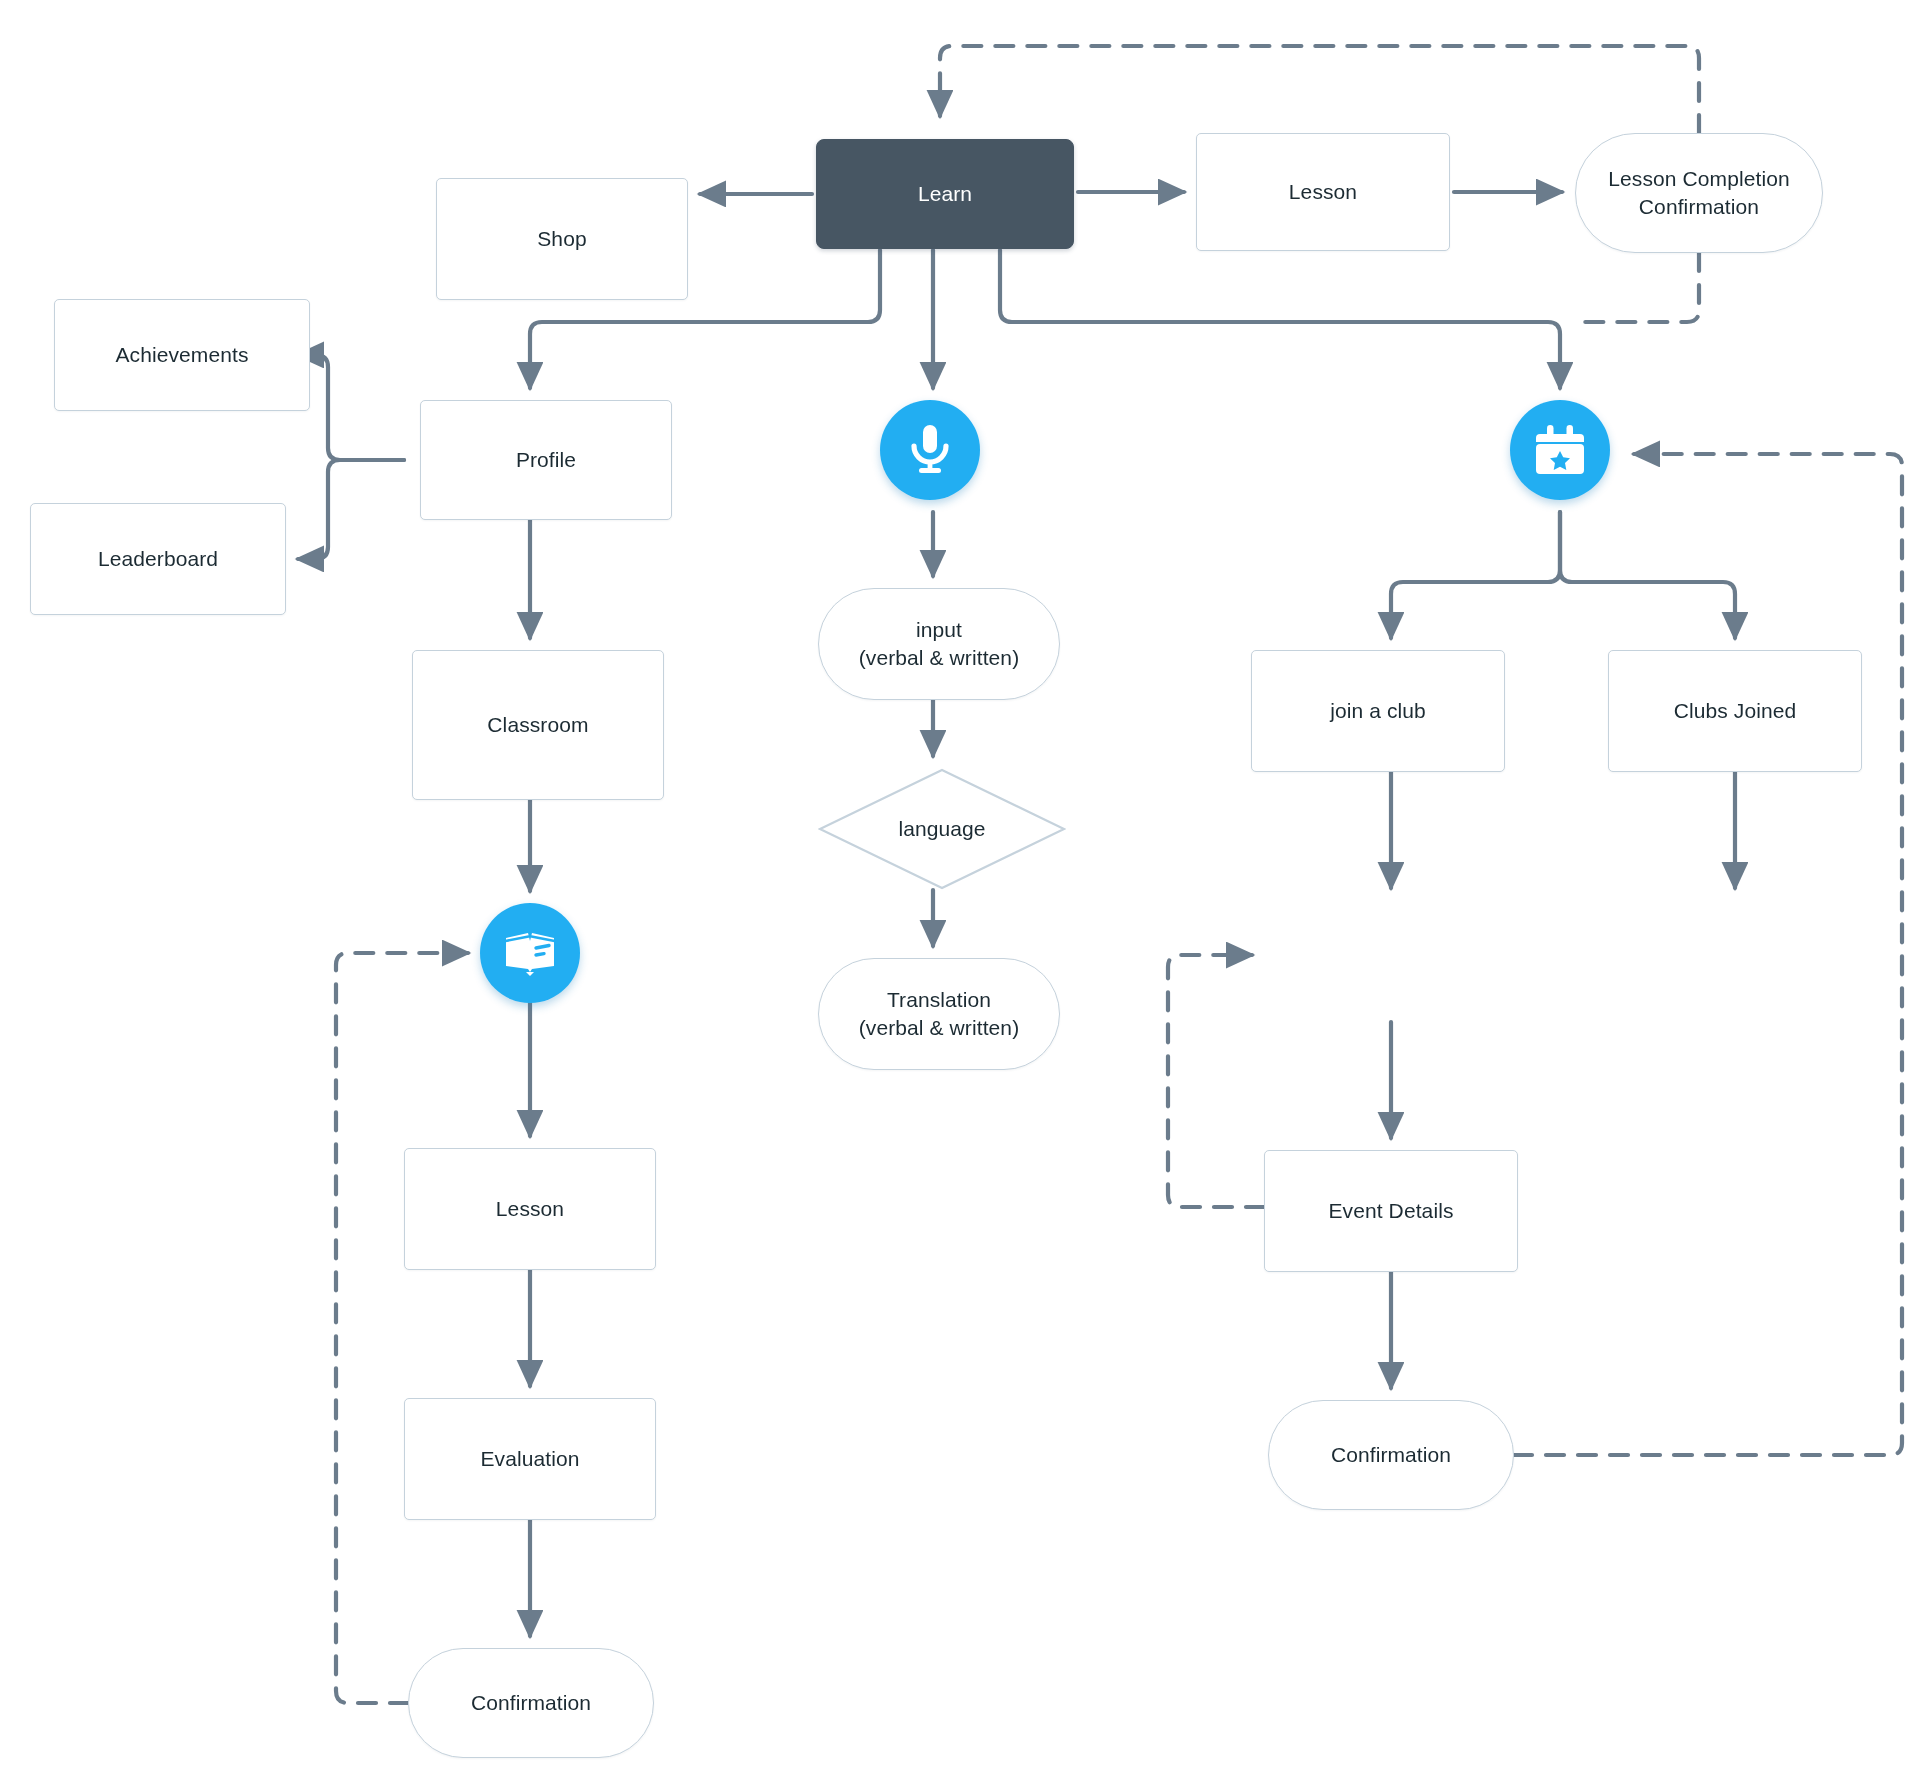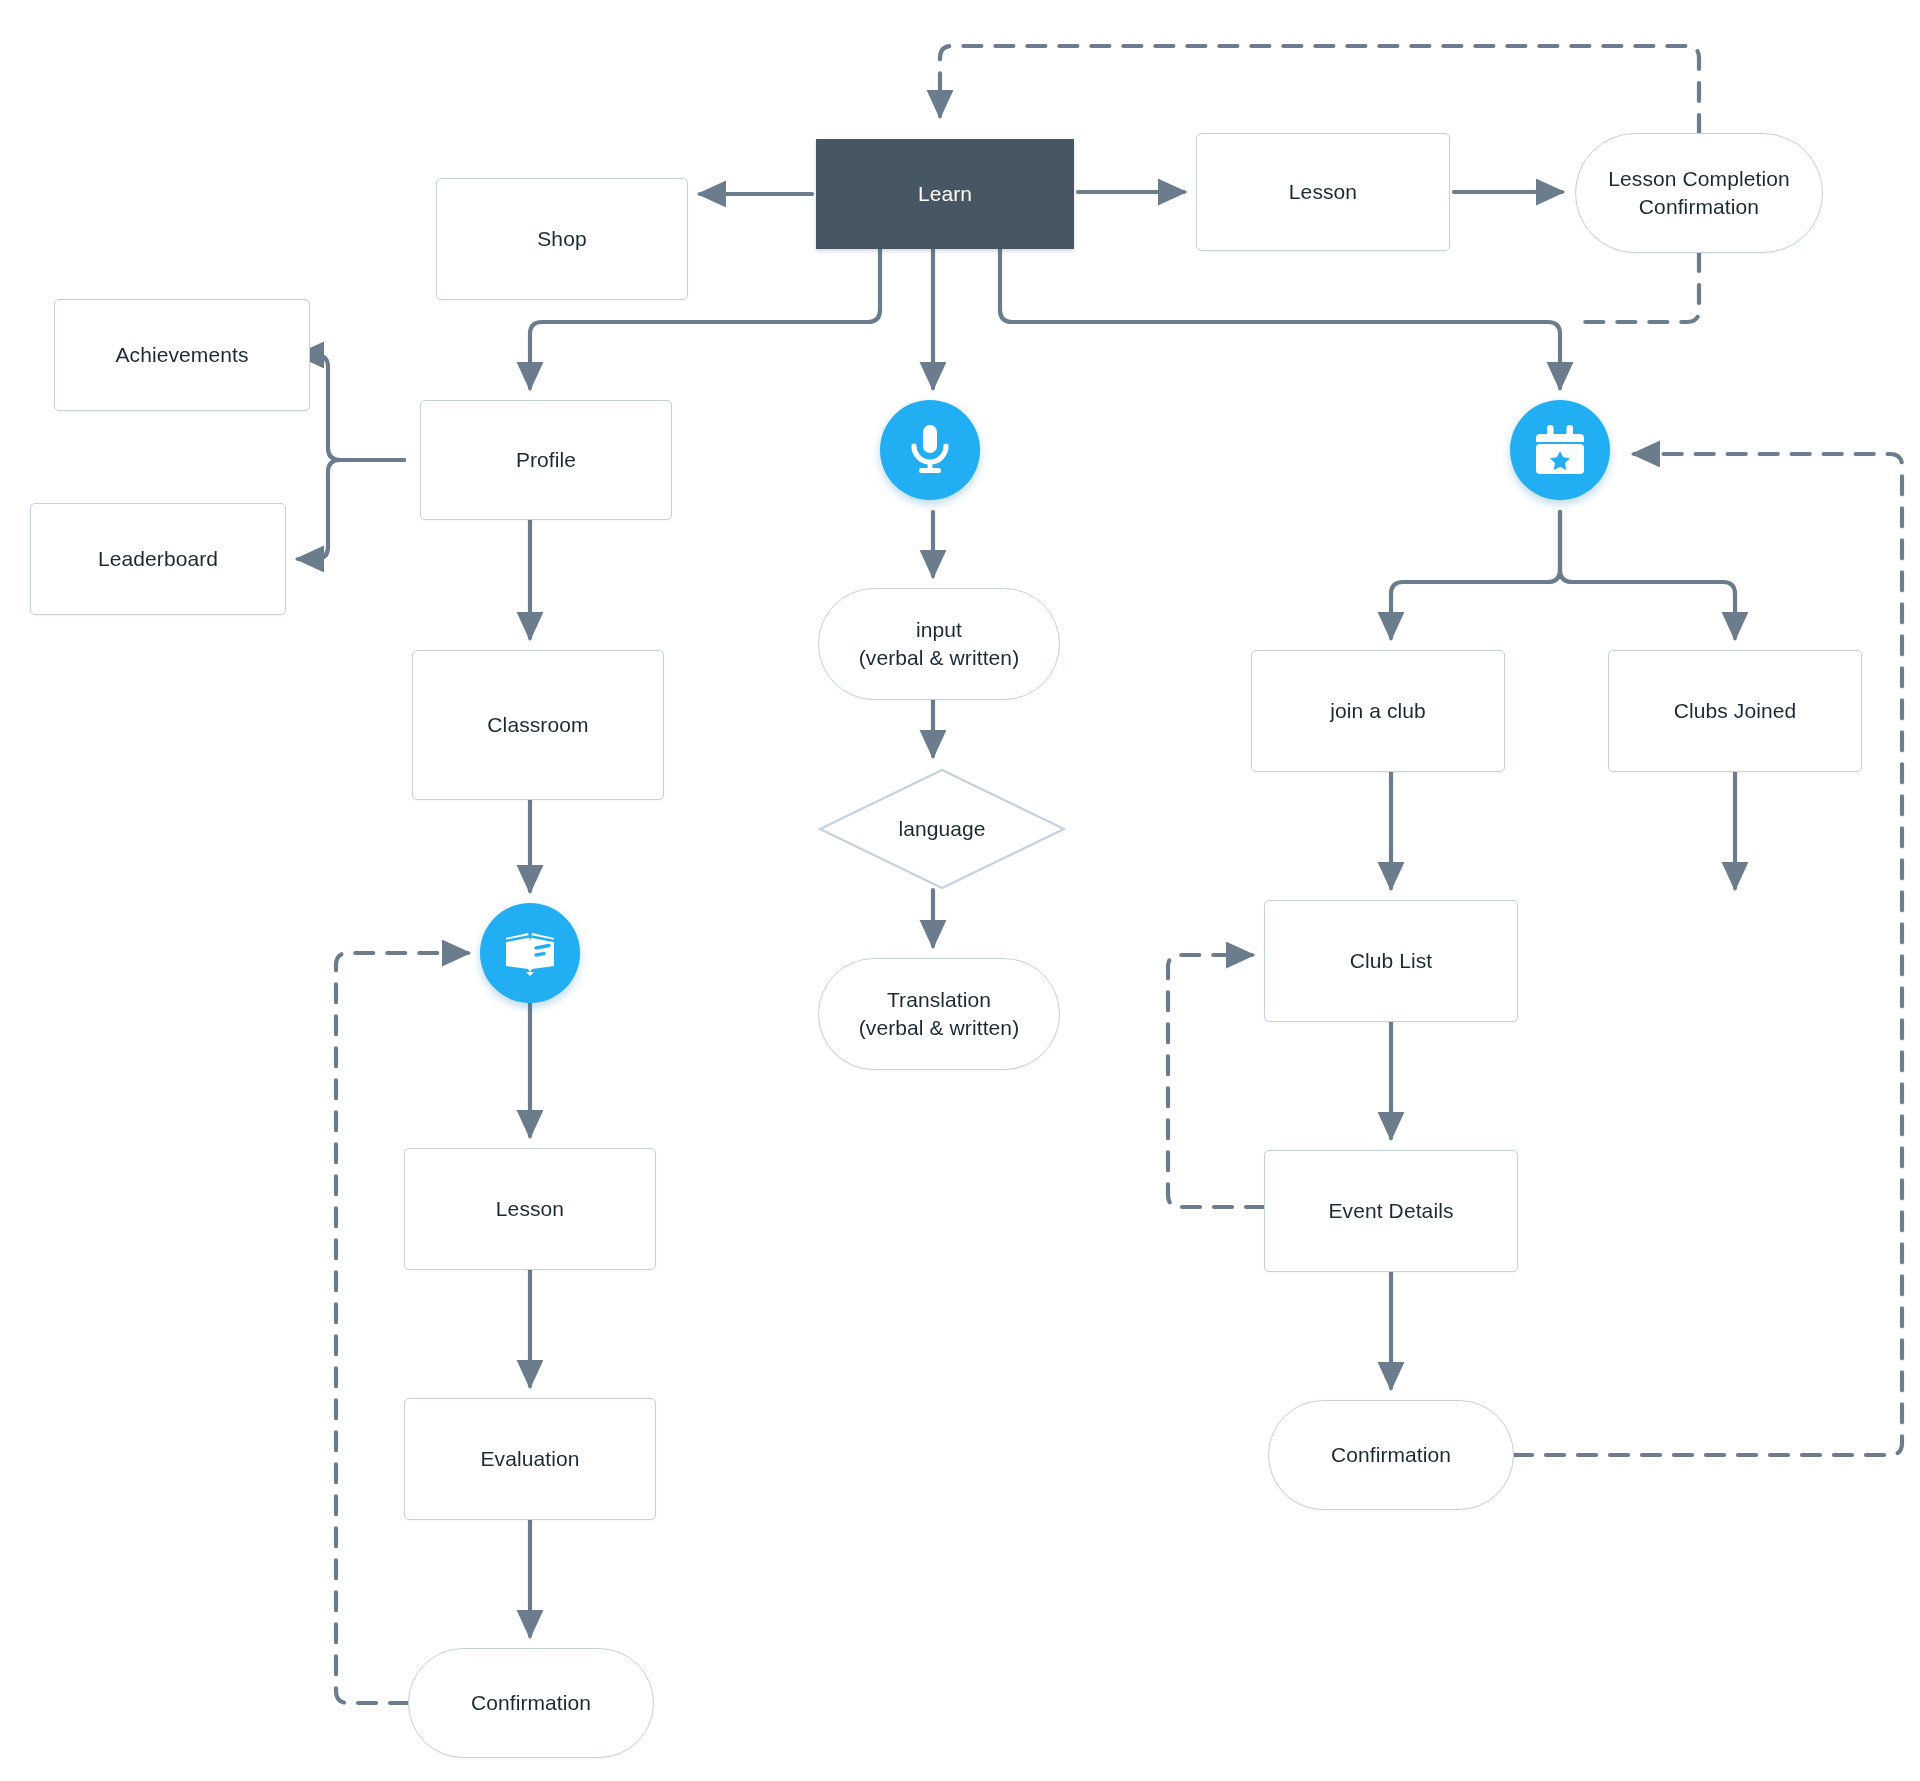--- a/index.html
+++ b/index.html
@@ -30,21 +30,21 @@
   }
   .node.pill{
     background:#ffffff;
     border:1.6px solid #c5d2dc;
     border-radius:999px;
     box-shadow:0 1px 2px rgba(40,60,80,.05);
   }
   .node.dark{
     background:#475663;
     border:1.6px solid #475663;
-    border-radius:0;
+    border-radius:8px;
     color:#ffffff;
     box-shadow:0 2px 4px rgba(40,60,80,.22);
   }
   .node.diamond{
     background:transparent;border:none;box-shadow:none;
   }
   .diamond .dshape{
     position:absolute;left:0;top:0;width:100%;height:100%;
   }
   .diamond .dlabel{position:relative;z-index:2;}
@@ -197,23 +197,20 @@
   </div>
 
   <div class="node rect" style="left:1251px;top:650px;width:254px;height:122px;">
     <span>join a club</span>
   </div>
 
   <div class="node rect" style="left:1608px;top:650px;width:254px;height:122px;">
     <span>Clubs Joined</span>
   </div>
 
-  <div class="node rect" style="left:1264px;top:900px;width:254px;height:122px;">
-    <span>Club List</span>
-  </div>
 
 
   <div class="node rect" style="left:1264px;top:1150px;width:254px;height:122px;text-align:right;">
     <span>Event Details</span>
   </div>
 
   <div class="node pill" style="left:1268px;top:1400px;width:246px;height:110px;">
     <span>Confirmation</span>
   </div>
 

